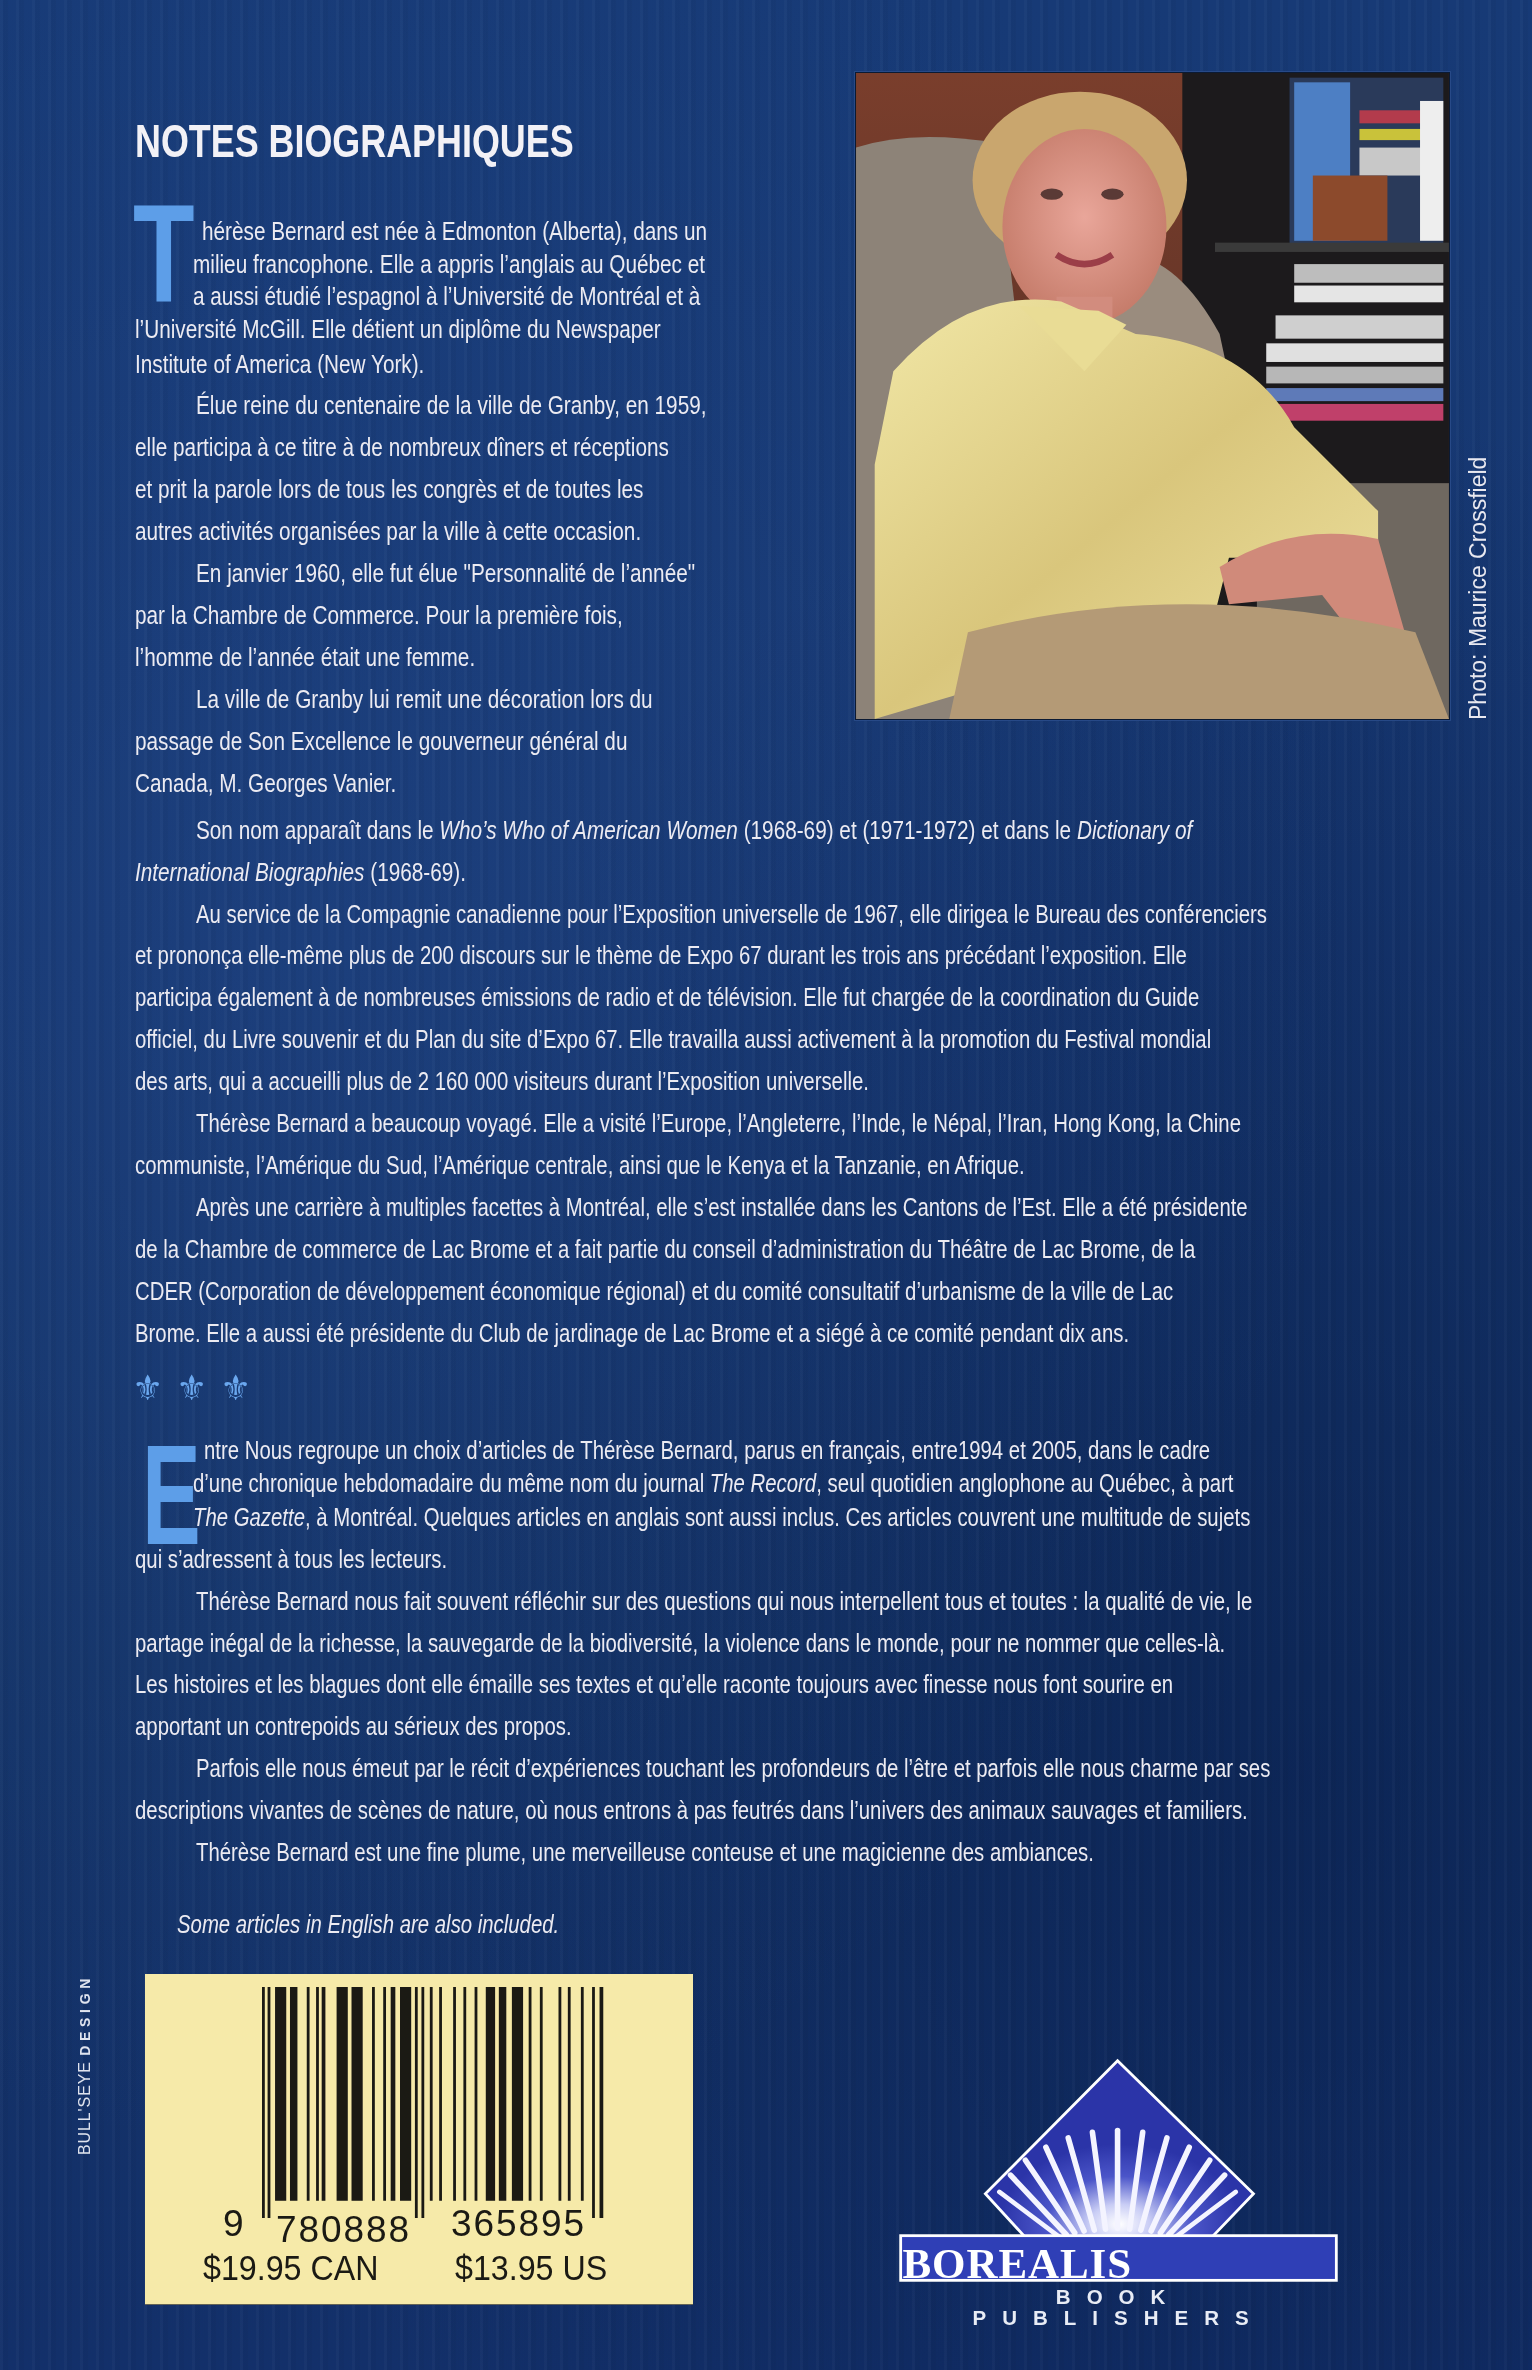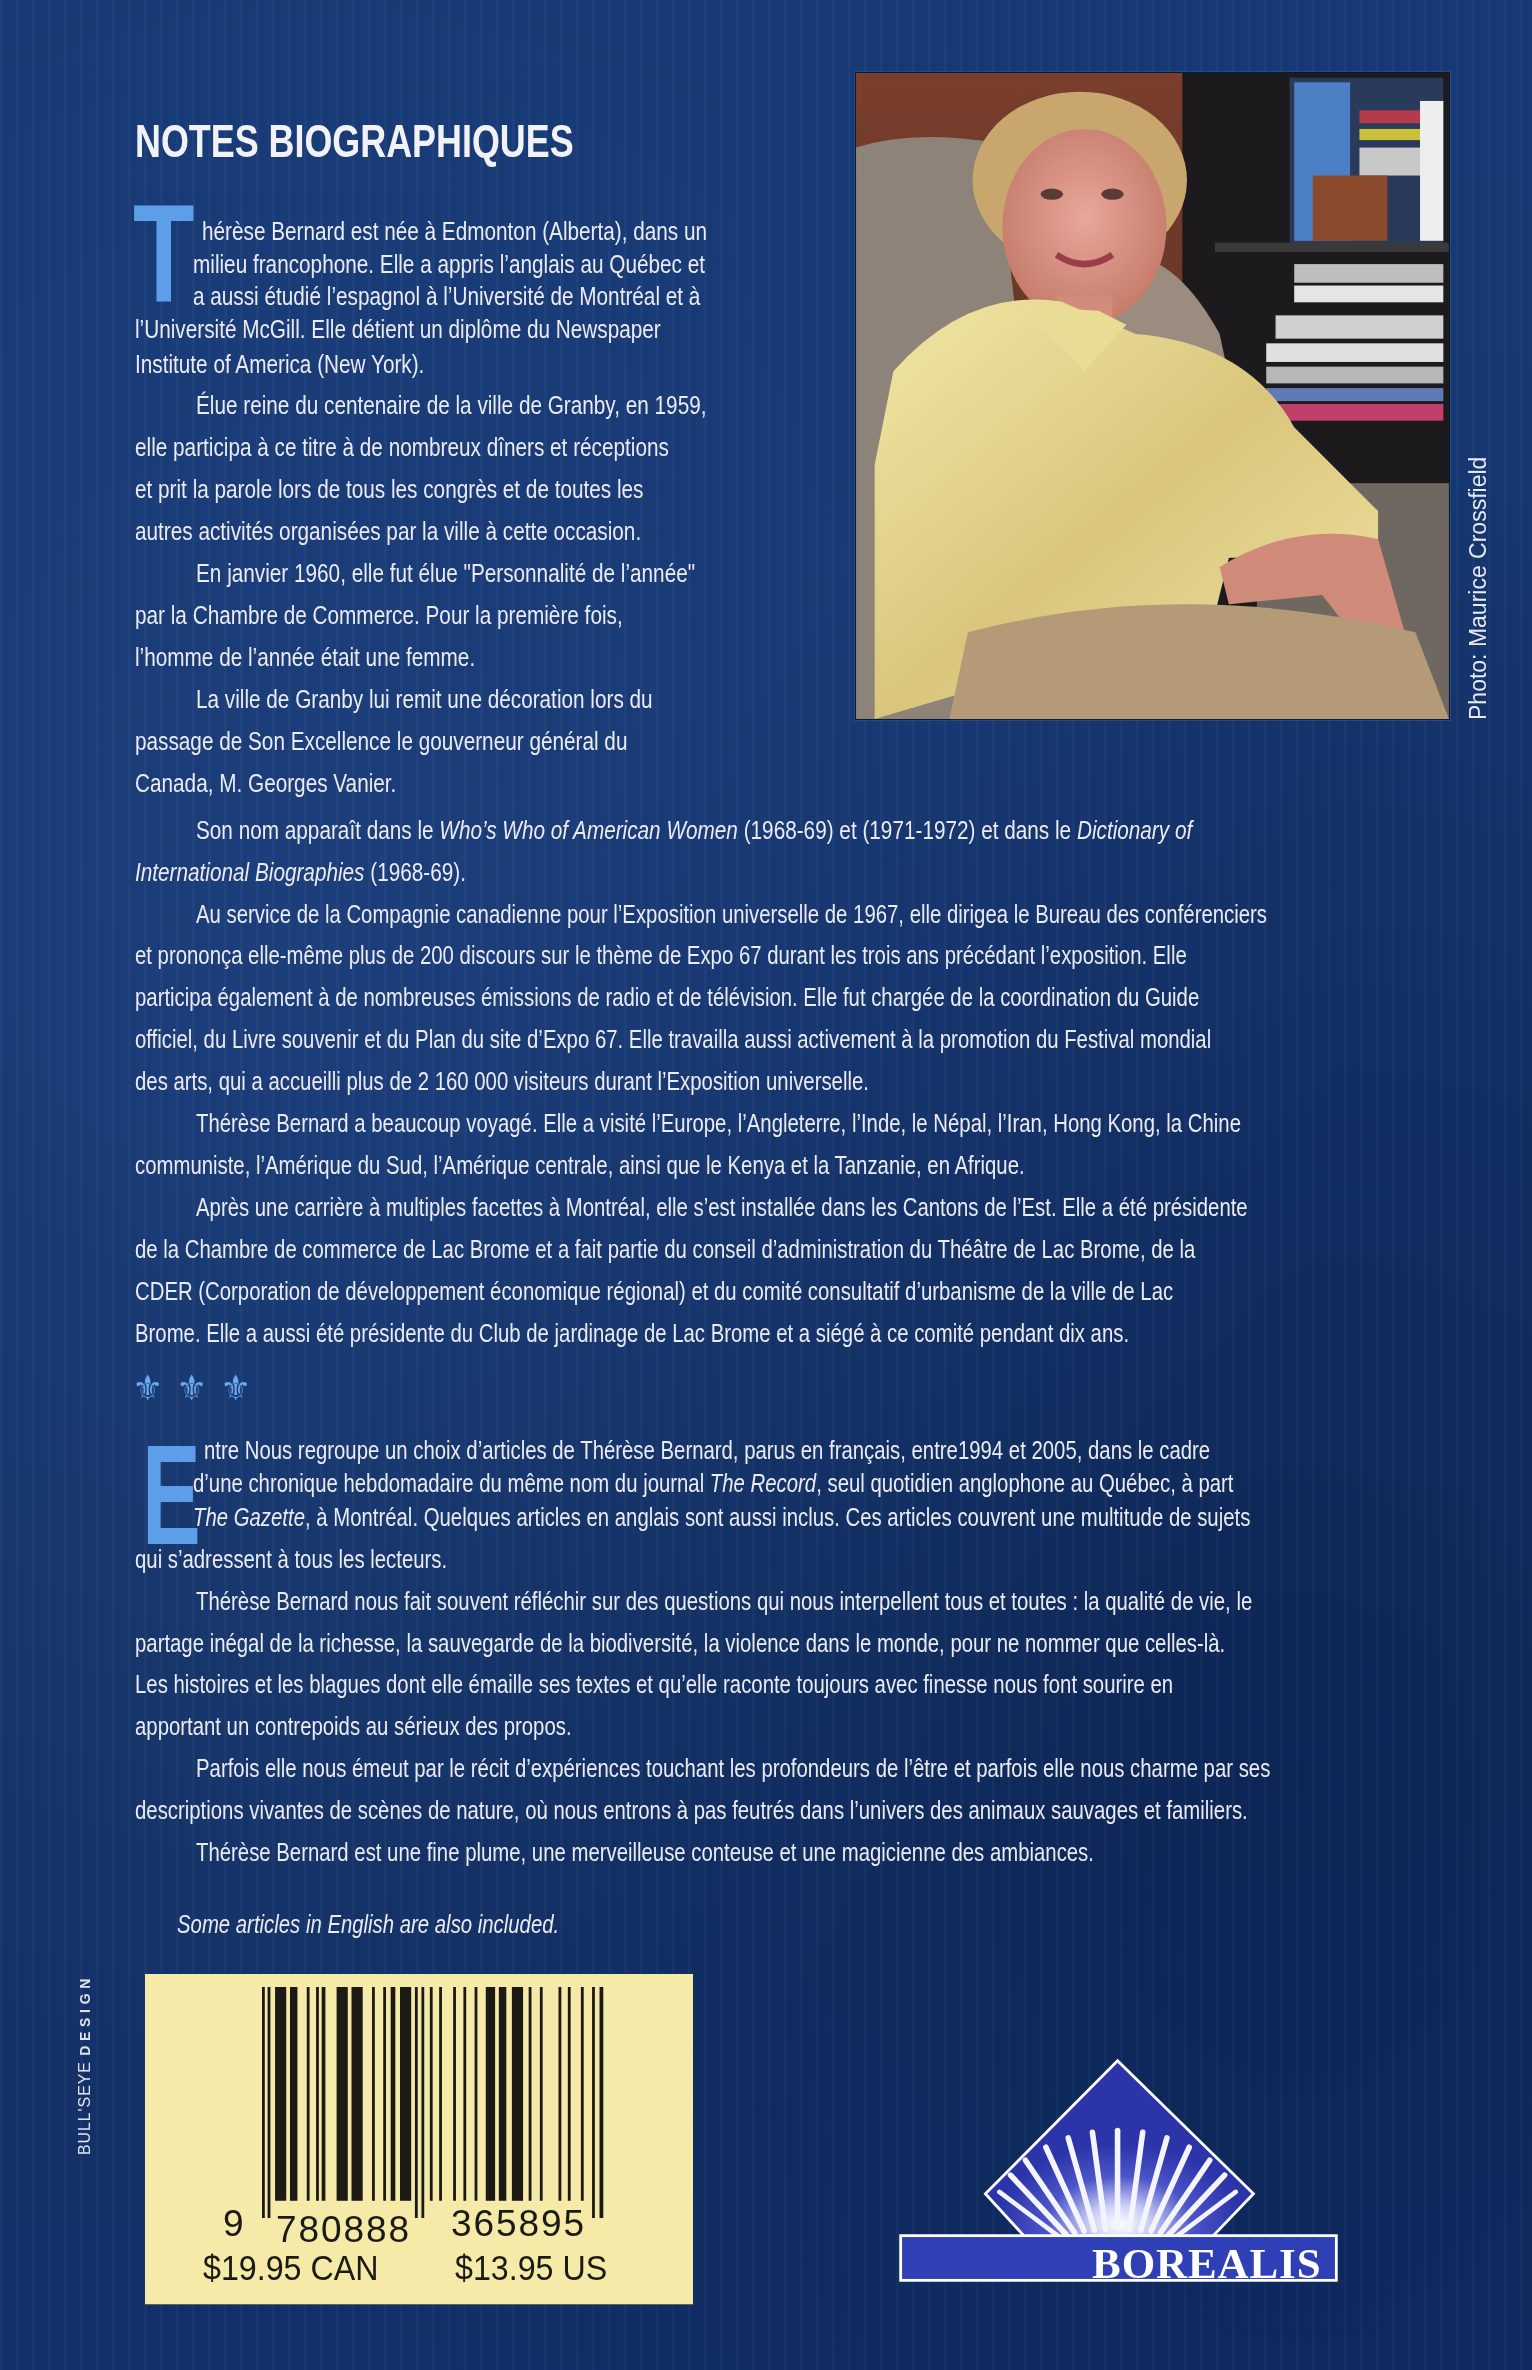--- a/index.html
+++ b/index.html
@@ -59,23 +59,23 @@
   .bc-digit {
     position: absolute; font-size: 37px; color: #1b1a14; line-height: 1;
     font-family: "Liberation Sans", sans-serif;
   }
   .price {
     position: absolute; top: 276px; font-size: 35px; color: #1b1a14; line-height: 1;
     transform: scaleX(0.92); transform-origin: left top; white-space: nowrap;
   }
   .logo { position: absolute; left: 895px; top: 2056px; width: 447px; height: 256px; }
   .logo-word {
-    position: absolute; left: 7.5px; top: 186px; width: 403px; text-align: right;
+    position: absolute; left: 7.5px; top: 186px; width: 403px; text-align: left;
     font-family: "Liberation Serif", serif; font-weight: bold; font-size: 43px;
-    color: #ffffff; letter-spacing: 0.9px; line-height: 1; margin-left: 16px;
+    color: #ffffff; letter-spacing: 0.9px; line-height: 1;
   }
   .logo-sub {
     position: absolute; left: 18.6px; top: 231px; width: 410px; text-align: center;
     font-size: 20.5px; font-weight: bold; color: #e8ecf5; letter-spacing: 16px; line-height: 1;
   }
 </style>
 </head>
 <body>
 
 <div class="bg"></div>
@@ -268,14 +268,15 @@
       <line x1="193" y1="190" x2="140" y2="112" stroke-width="6"></line>
       <line x1="285" y1="190" x2="338" y2="112" stroke-width="6"></line>
       <line x1="184" y1="192" x2="124" y2="128" stroke-width="6"></line>
       <line x1="294" y1="192" x2="354" y2="128" stroke-width="6"></line>
       <line x1="176" y1="194" x2="112" y2="146" stroke-width="5"></line>
       <line x1="302" y1="194" x2="366" y2="146" stroke-width="5"></line>
     </g>
     <rect x="6" y="193" width="468" height="48" fill="#2f3fb6" stroke="#ffffff" stroke-width="3"></rect>
   </svg>
   <div class="logo-word">BOREALIS</div>
+  <div class="logo-sub">BOOK PUBLISHERS</div>
 </div>
 
 
 </body></html>

